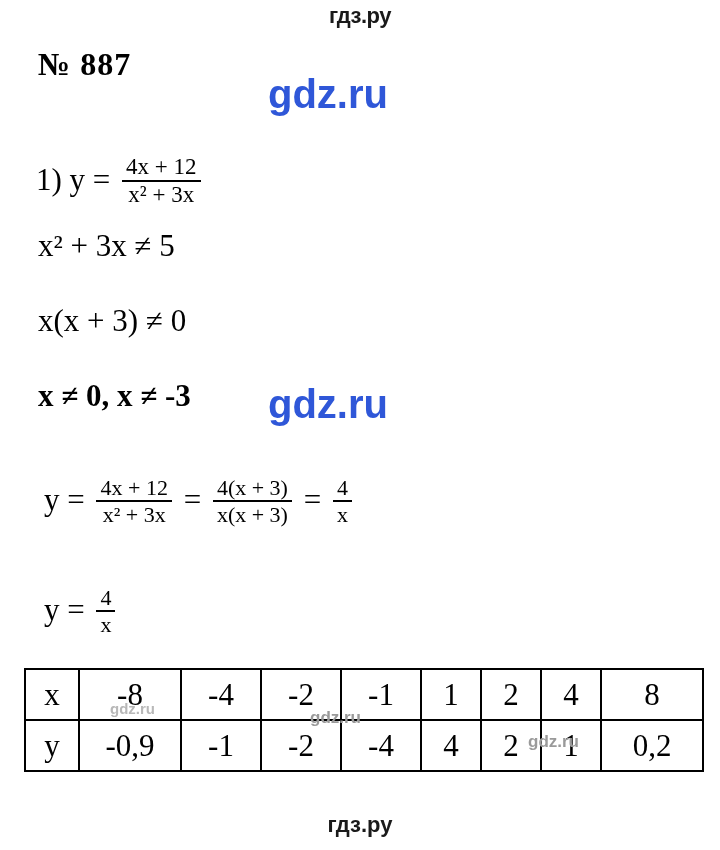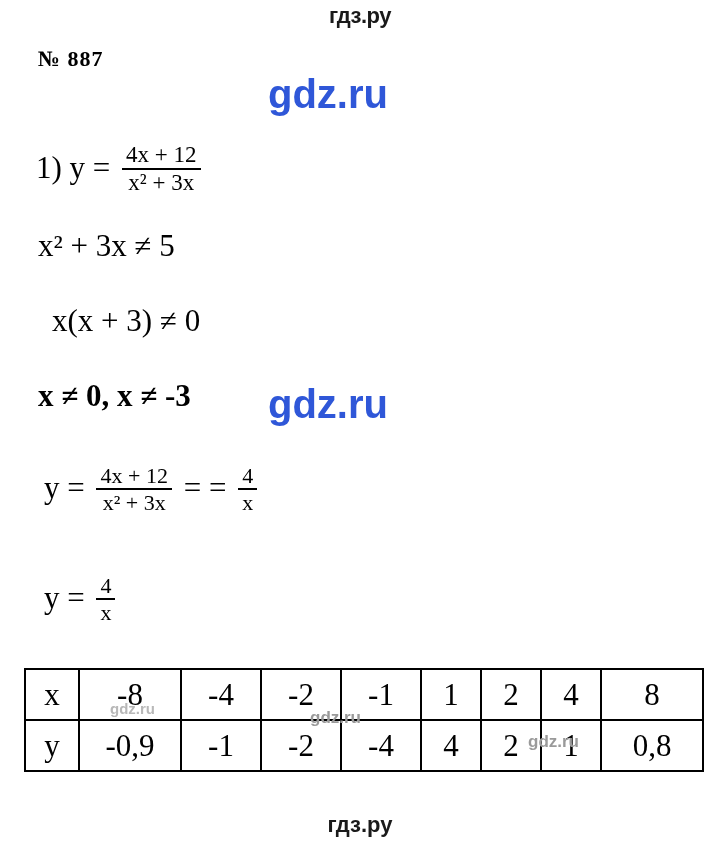--- a/index.html
+++ b/index.html
@@ -63,41 +63,41 @@
     font-weight: bold;
     font-size: 22px;
     color: #1a1a1a;
   }
 
   
   .task-number {
     position: absolute;
     left: 38px;
     top: 46px;
-    font-size: 22px;
+    font-size: 32px;
     font-weight: bold;
     letter-spacing: 1px;
   }
   .task-number .no-sign {
     font-weight: bold;
   }
 
   .line {
     position: absolute;
     font-size: 31px;
     white-space: nowrap;
   }
 
   
   .frac {
     display: inline-block;
     vertical-align: middle;
     text-align: center;
     line-height: 1.05;
-    margin: 4px 4px;
+    margin: 16px 4px;
     position: relative;
     top: -2px;
   }
   .frac .num {
     display: block;
     padding: 0 4px 1px 4px;
     font-size: 23px;
   }
   .frac .bar {
     display: block;
@@ -107,21 +107,21 @@
   .frac .den {
     display: block;
     padding: 1px 4px 0 4px;
     font-size: 23px;
   }
   .frac.small .num, .frac.small .den { font-size: 22px; }
 
   
   #row-1   { left: 36px; top: 141px; }
   #row-2   { left: 38px; top: 228px; }
-  #row-3   { left: 52px; top: 303px; }
+  #row-3   { left: 38px; top: 303px; }
   #row-4   { left: 38px; top: 378px; font-weight: bold; }
   #row-5   { left: 44px; top: 462px; }
   #row-6   { left: 44px; top: 572px; }
 
   
   .vtable {
     position: absolute;
     left: 24px;
     top: 668px;
     border-collapse: collapse;
@@ -171,20 +171,25 @@
 
 <div class="line" id="row-5">
   <span>y</span>
   <span>=</span>
   <span class="frac small">
     <span class="num">4x + 12</span>
     <span class="bar"></span>
     <span class="den">x² + 3x</span>
   </span>
   <span>=</span>
+  <span class="frac small">
+    <span class="num">4(x + 3)</span>
+    <span class="bar"></span>
+    <span class="den">x(x + 3)</span>
+  </span>
   <span>=</span>
   <span class="frac small">
     <span class="num">4</span>
     <span class="bar"></span>
     <span class="den">x</span>
   </span>
 </div>
 
 <div class="line" id="row-6">
   <span>y</span>
@@ -211,21 +216,21 @@
   </tr>
   <tr>
     <td class="hdr">y</td>
     <td class="c-wide">-0,9</td>
     <td class="c-med">-1</td>
     <td class="c-med">-2</td>
     <td class="c-med">-4</td>
     <td class="c-nar">4</td>
     <td class="c-nar">2</td>
     <td class="c-nar">1</td>
-    <td class="c-wide">0,8</td>
+    <td class="c-wide">0,2</td>
   </tr>
 </tbody>
   </table>
 
 <div class="wm-grey wm-g1">gdz.ru</div>
 <div class="wm-grey wm-g2">gdz.ru</div>
 <div class="wm-grey wm-g3">gdz.ru</div>
 
 <div class="wm-bottom">гдз.ру</div>
 

